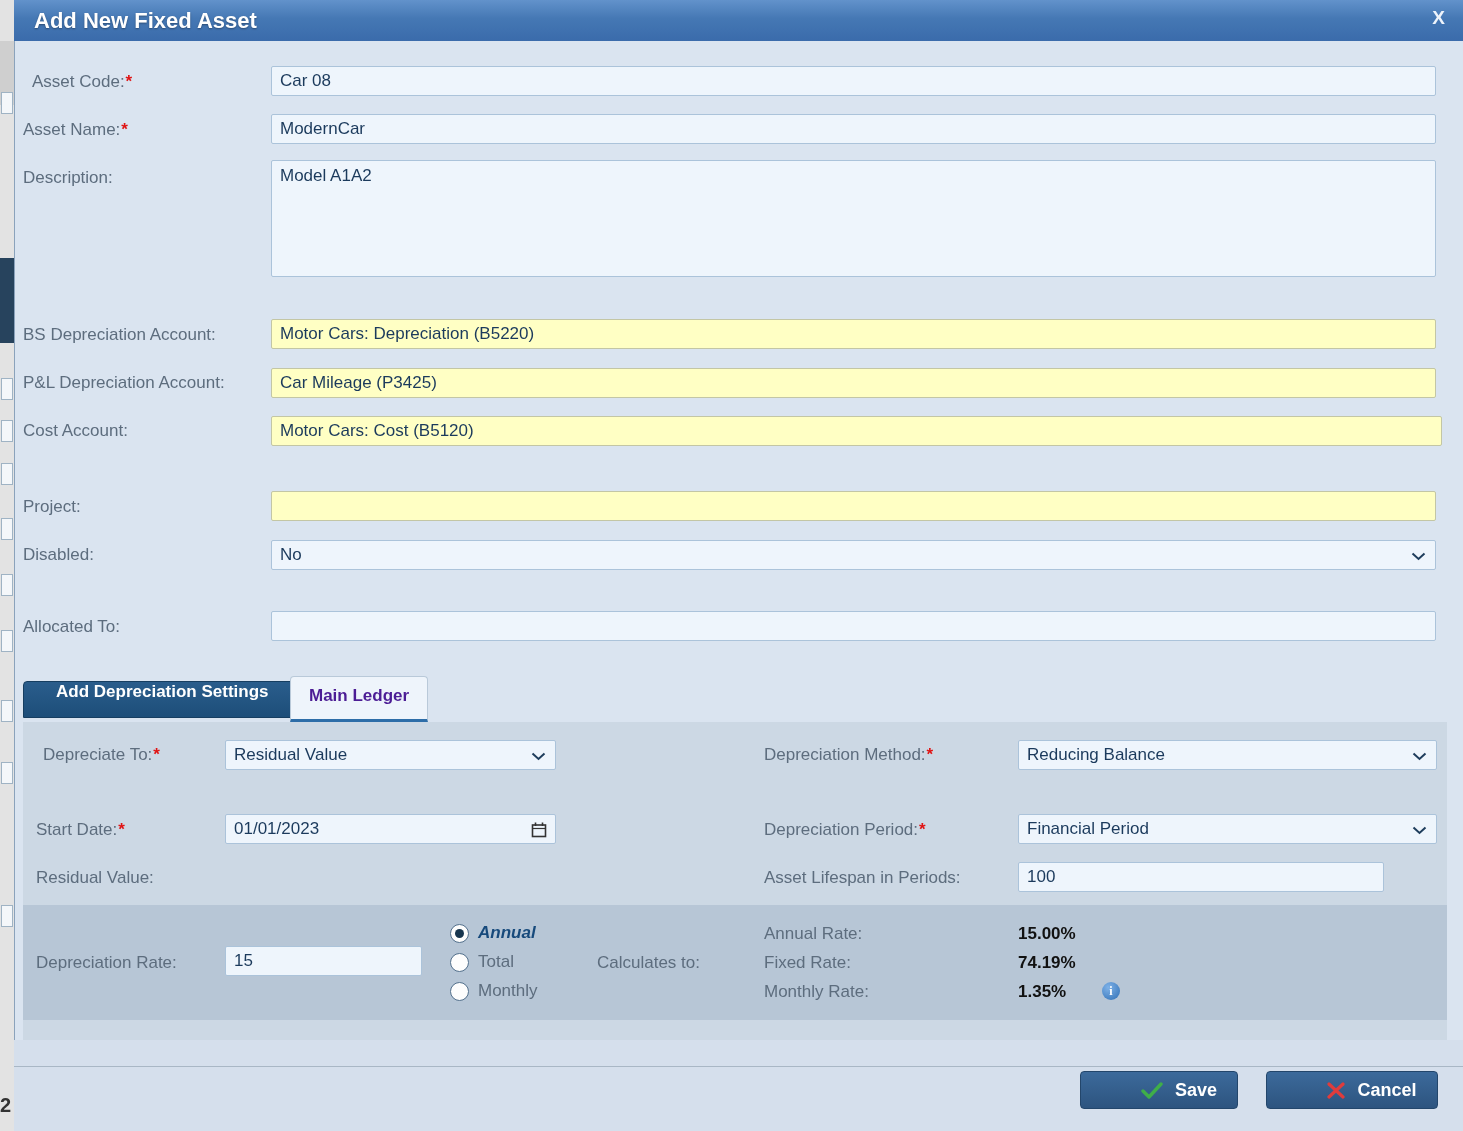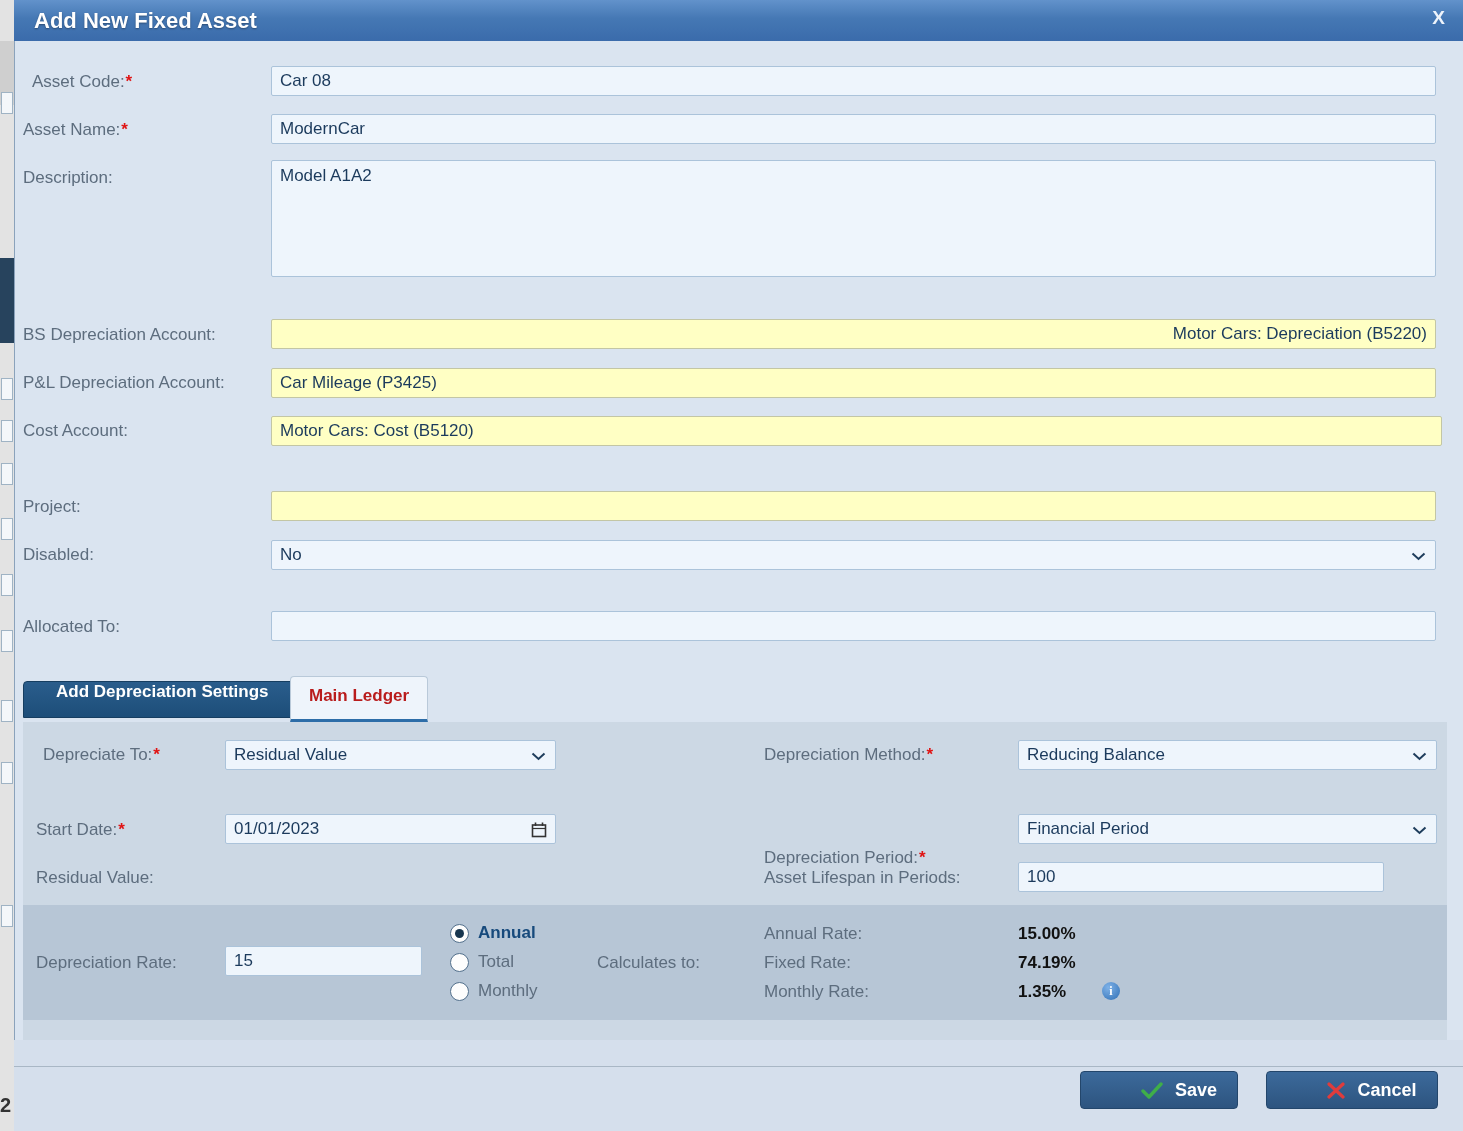--- a/index.html
+++ b/index.html
@@ -36,35 +36,35 @@
   .datebox .cal { position:absolute; right:8px; top:7px; }
 
   
   .tab-dark {
     position:absolute; left:23px; top:681px; height:37px; padding:0 32px;
     background:linear-gradient(180deg,#2a5d8c,#1d4e79); color:#fff; font-size:17px; font-weight:bold;
     border:1px solid #163e61; border-radius:4px 4px 0 0; display:flex; align-items:flex-start; cursor:pointer;
   }
   .tab-active {
     position:absolute; left:290px; top:676px; height:46px; padding:0 18px;
-    background:#eef4fb; color:#b91c1c; font-size:17px; font-weight:bold;
+    background:#eef4fb; color:#4c1d95; font-size:17px; font-weight:bold;
     border:1px solid #b9c9d9; border-bottom:3px solid #2d6da8; border-radius:4px 4px 0 0;
     display:flex; align-items:flex-start; padding-top:9px; cursor:pointer;
   }
 
   
   .panel { position:absolute; left:23px; top:722px; width:1424px; height:318px; background:#ccd8e4; }
   .panel-dark { position:absolute; left:23px; top:905px; width:1424px; height:115px; background:#b7c6d6; }
 
   
   .radio-row { position:absolute; display:flex; align-items:center; gap:9px; }
   .radio { width:19px; height:19px; border-radius:50%; background:#fdfdfd; border:1px solid #53708c; position:relative; flex:0 0 19px; }
   .radio.on::after { content:""; position:absolute; left:4px; top:4px; width:9px; height:9px; border-radius:50%; background:#17364f; }
   .radio-label { font-size:17px; color:#5d6d7e; }
-  .radio-label.sel { font-weight:bold; color:#174a7c; }
+  .radio-label.sel { font-weight:bold; color:#174a7c;font-style:italic; }
 
   .rate-lbl { position:absolute; font-size:17px; color:#5d6d7e; }
   .rate-val { position:absolute; font-size:17px; font-weight:bold; color:#111; }
   .info-icon { position:absolute; width:18px; height:18px; border-radius:50%;
     background:radial-gradient(circle at 35% 30%, #7fb2e8, #2f6fb5); color:#fff; font-size:12px; font-weight:bold;
     font-family:"Liberation Serif",serif; display:flex; align-items:center; justify-content:center; cursor:pointer; }
 
   
   .footer-line { position:absolute; left:14px; top:1066px; width:1449px; height:1px; background:#a9b7c5; }
   .footer-bg { position:absolute; left:14px; top:1040px; width:1449px; height:91px; background:#d5dfec; }
@@ -114,21 +114,21 @@
   <input class="inp" style="left: 271px; top: 114px; width: 1165px;" value="ModernCar">
 
   <div class="lbl" style="left:23px; top:168px;">
     <span>Description:</span>
   </div>
   <textarea class="inp" style="left: 271px; top: 160px; width: 1165px; height: 117px;">Model A1A2</textarea>
 
   <div class="lbl" style="left:23px; top:325px;">
     <span>BS Depreciation Account:</span>
   </div>
-  <input class="inp yellow" style="left: 271px; top: 319px; width: 1165px; text-align: right;" value="Motor Cars: Depreciation (B5220)">
+  <input class="inp yellow" style="left: 271px; top: 319px; width: 1165px;" value="Motor Cars: Depreciation (B5220)">
 
   <div class="lbl" style="left:23px; top:373px;">
     <span>P&amp;L Depreciation Account:</span>
   </div>
   <input class="inp yellow" style="left: 271px; top: 368px; width: 1165px;" value="Car Mileage (P3425)">
 
   <div class="lbl" style="left:23px; top:421px;">
     <span>Cost Account:</span>
   </div>
   <input class="inp yellow" style="left: 271px; top: 416px; width: 1171px;" value="Motor Cars: Cost (B5120)">
@@ -189,21 +189,21 @@
   <div class="inp datebox" style="left:225px; top:814px; width:331px;">
     <span>01/01/2023</span>
     <svg class="cal" width="16" height="16" viewBox="0 0 16 16">
       <rect x="1.5" y="3" width="13" height="11.5" fill="none" stroke="#333" stroke-width="1.6"></rect>
       <line x1="4.5" y1="0.5" x2="4.5" y2="4" stroke="#333" stroke-width="1.6"></line>
       <line x1="11.5" y1="0.5" x2="11.5" y2="4" stroke="#333" stroke-width="1.6"></line>
       <line x1="1.5" y1="6.5" x2="14.5" y2="6.5" stroke="#333" stroke-width="1.2"></line>
     </svg>
   </div>
 
-  <div class="lbl" style="left:764px; top:848px;">
+  <div class="lbl" style="left:764px; top:820px;">
     <span>Depreciation Period:</span><span class="req">*</span>
   </div>
   <div class="inp select" style="left:1018px; top:814px; width:419px;">
     <span>Financial Period</span>
     <svg class="chev" width="15" height="9" viewBox="0 0 15 9">
         <polyline points="1.5,1.5 7.5,7 13.5,1.5" fill="none" stroke="#1e3d5c" stroke-width="2"></polyline>
       </svg>
   </div>
 
   <div class="lbl" style="left:36px; top:868px;">

